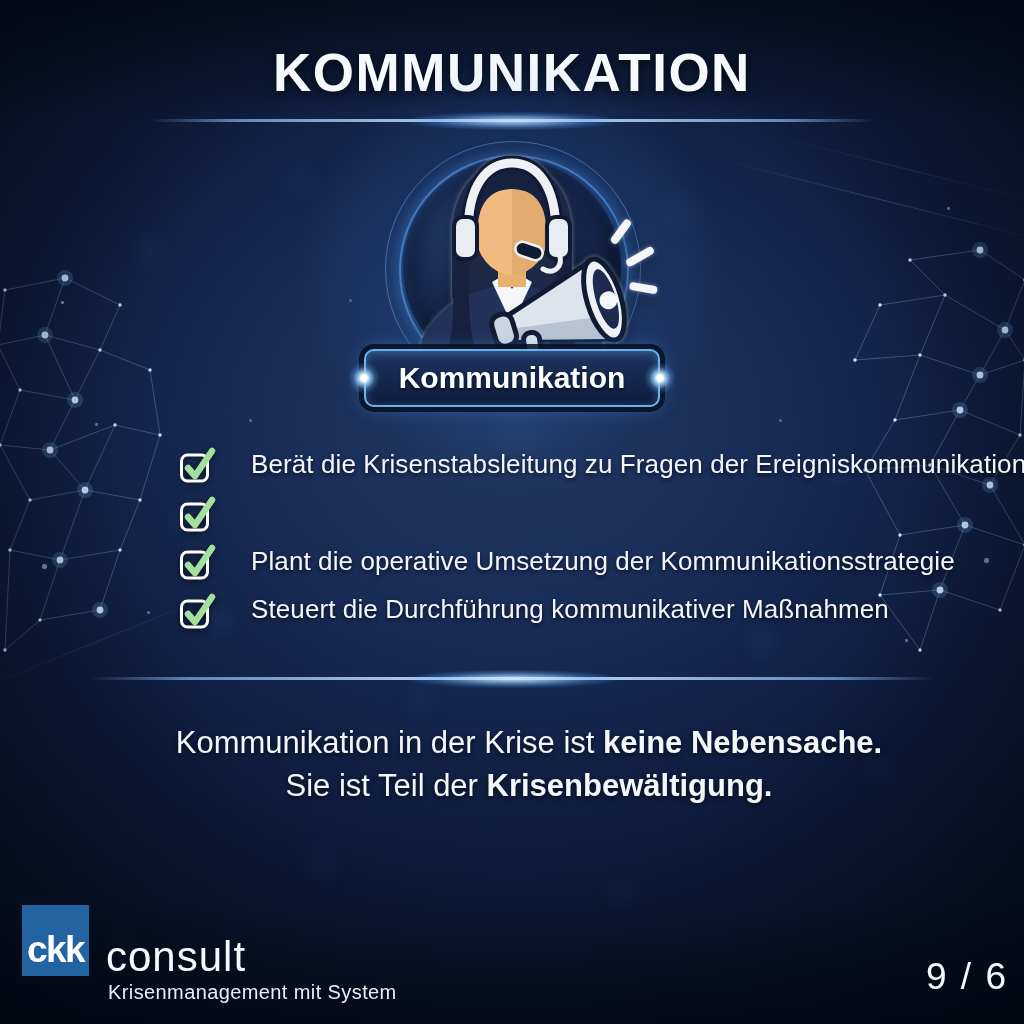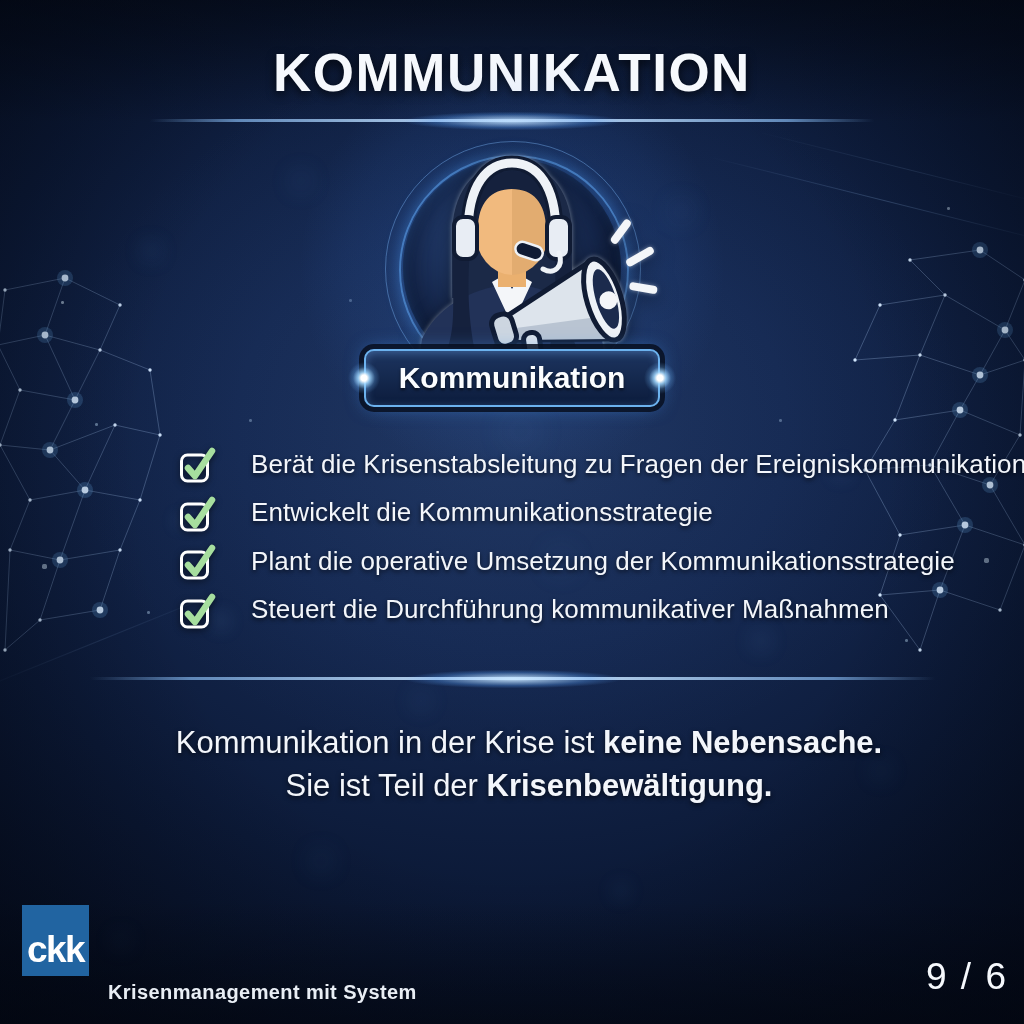--- a/index.html
+++ b/index.html
@@ -92,21 +92,21 @@
     text-shadow:0 2px 4px rgba(0,0,0,.65);}
 
   .statement{position:absolute;top:721px;left:0;width:100%;text-align:center;
     font-size:31px;line-height:1.40;font-weight:400;color:#f3f6fb;text-shadow:0 2px 5px rgba(0,0,0,.65);padding-left:17px;}
   .statement b{font-weight:700;}
 
   .logo-square{position:absolute;left:22px;top:905px;width:67px;height:71px;background:#2164a1;
     display:flex;align-items:flex-end;justify-content:center;
     font-size:37px;font-weight:700;letter-spacing:-1.5px;color:#fff;padding-bottom:5px;box-sizing:border-box;}
   .brand{position:absolute;left:106px;top:933px;font-size:42px;font-weight:400;letter-spacing:1px;color:#f6f9fd;}
-  .tagline{position:absolute;left:108px;top:981px;font-size:20px;font-weight:700;letter-spacing:.4px;color:#e9eef5;}
+  .tagline{position:absolute;left:108px;top:981px;font-size:20px;font-weight:400;letter-spacing:.4px;color:#e9eef5;}
   .page-indicator{position:absolute;right:16px;top:956px;font-size:37px;font-weight:400;letter-spacing:2px;color:#f6f9fd;}
 </style>
 </head>
 <body>
 
 <div class="slide">
   <div class="bokeh"></div>
   <div class="stars"></div>
   <div class="streak s1"></div>
   <div class="streak s2"></div>
@@ -311,21 +311,20 @@
         <rect x="3.5" y="11" width="26" height="26" rx="6" fill="none" stroke="#ffffff" stroke-width="3"></rect>
         <path d="M10 24 L17 32 L34 7" fill="none" stroke="#a6de9e" stroke-width="6.5" stroke-linecap="round" stroke-linejoin="round"></path>
       </svg>
       <span class="check-text">Berät die Krisenstabsleitung zu Fragen der Ereigniskommunikation</span>
     </li>
     <li class="check-row">
       <svg class="check-icon" viewBox="0 0 38 40">
         <rect x="3.5" y="11" width="26" height="26" rx="6" fill="none" stroke="#ffffff" stroke-width="3"></rect>
         <path d="M10 24 L17 32 L34 7" fill="none" stroke="#a6de9e" stroke-width="6.5" stroke-linecap="round" stroke-linejoin="round"></path>
       </svg>
-      <span class="check-text">Entwickelt die Kommunikationsstrategie</span>
     </li>
     <li class="check-row">
       <svg class="check-icon" viewBox="0 0 38 40">
         <rect x="3.5" y="11" width="26" height="26" rx="6" fill="none" stroke="#ffffff" stroke-width="3"></rect>
         <path d="M10 24 L17 32 L34 7" fill="none" stroke="#a6de9e" stroke-width="6.5" stroke-linecap="round" stroke-linejoin="round"></path>
       </svg>
       <span class="check-text">Plant die operative Umsetzung der Kommunikationsstrategie</span>
     </li>
     <li class="check-row">
       <svg class="check-icon" viewBox="0 0 38 40">
@@ -341,15 +340,16 @@
   <div class="statement">
     <div class="statement-line">
       <span>Kommunikation in der Krise ist </span><b>keine Nebensache.</b>
     </div>
     <div class="statement-line">
       <span>Sie ist Teil der </span><b>Krisenbewältigung.</b>
     </div>
   </div>
 
   <div class="logo-square">ckk</div>
+  <div class="brand">consult</div>
   <div class="tagline">Krisenmanagement mit System</div>
   <div class="page-indicator">9 / 6</div>
 </div>
 
 </body></html>

